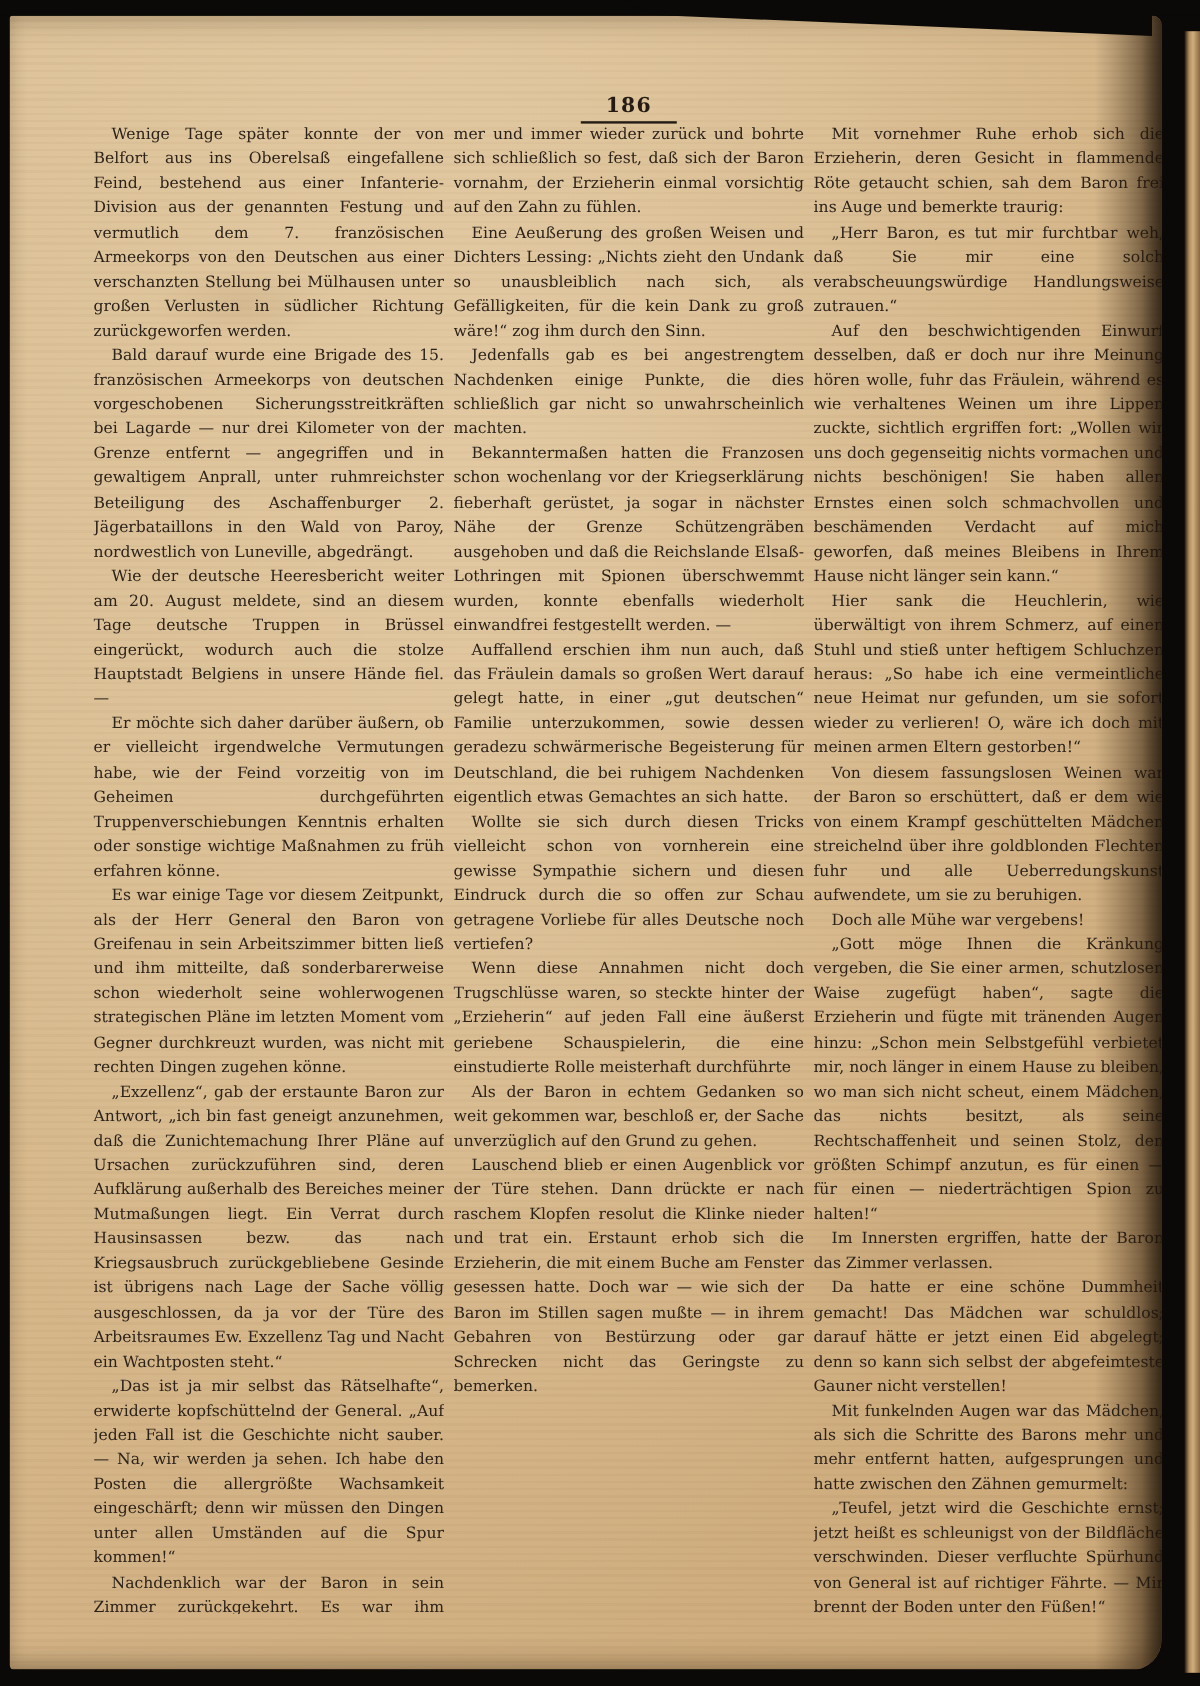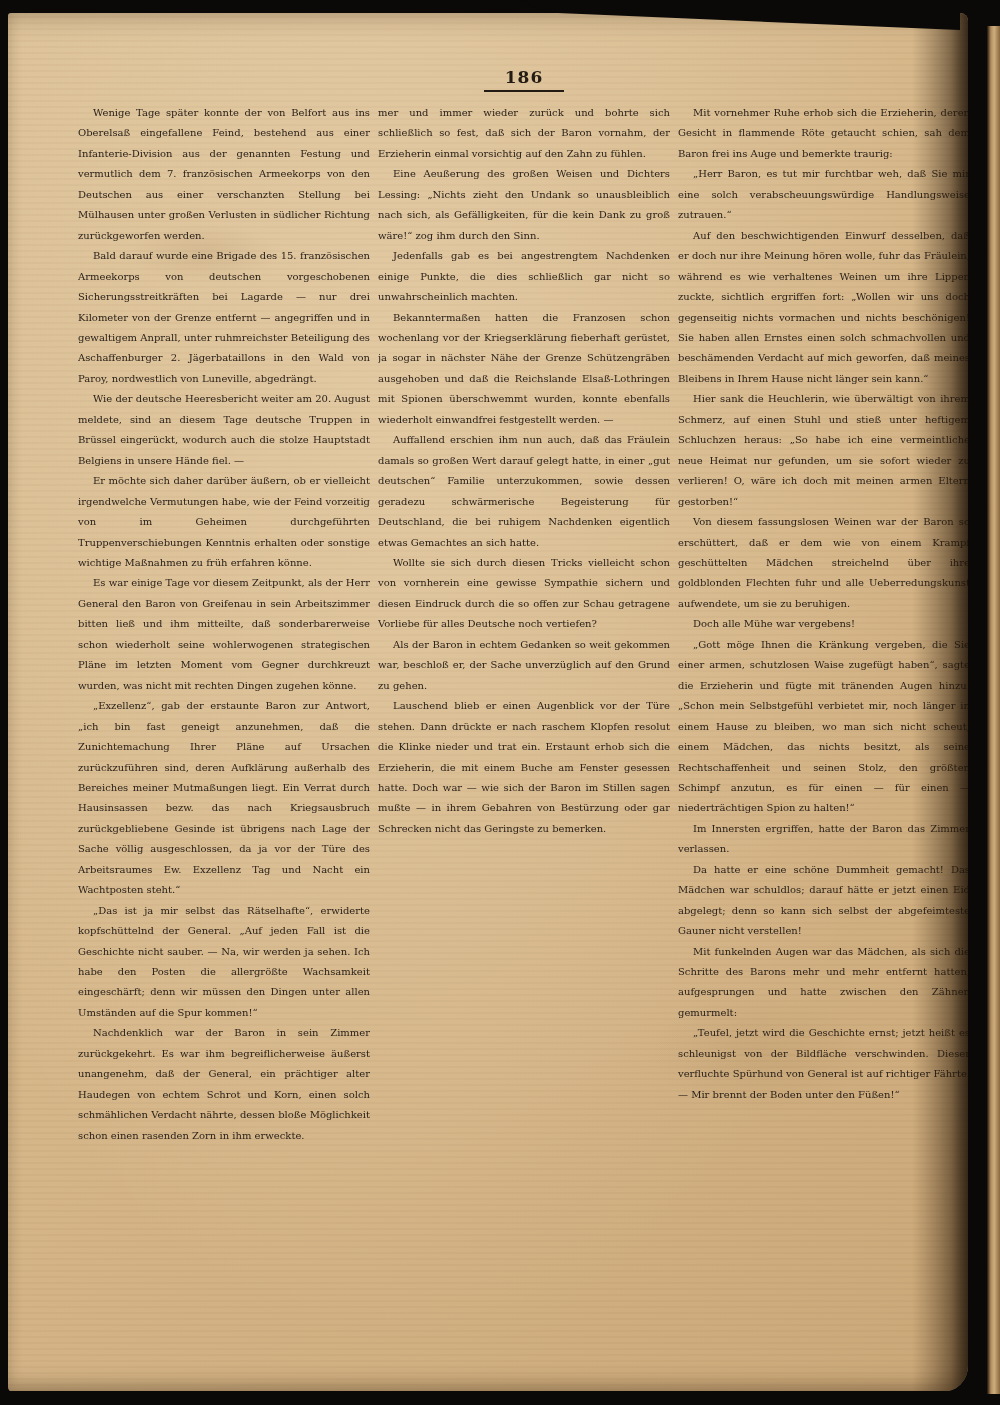--- a/index.html
+++ b/index.html
@@ -36,28 +36,28 @@
     position:absolute;top:26px;right:0;width:13px;height:1368px;
     background:linear-gradient(90deg,#1a120a 0%,#b08c5d 30%,#cfae7e 55%,#8a683f 100%);
   }
   .stain-a{position:absolute;left:120px;top:210px;width:150px;height:60px;border-radius:50%;
     background:radial-gradient(ellipse, rgba(110,75,35,0.10), rgba(110,75,35,0) 70%);}
   .stain-b{position:absolute;left:640px;top:980px;width:220px;height:120px;border-radius:50%;
     background:radial-gradient(ellipse, rgba(110,75,35,0.08), rgba(110,75,35,0) 70%);}
 
   
   .content{position:absolute;left:70px;top:0;width:892px;height:1379px;color:#28201a;}
-  .pagenum-row{height:90px;display:flex;justify-content:center;align-items:center;padding-top:44px;box-sizing:border-box;}
+  .pagenum-row{height:90px;display:flex;justify-content:center;align-items:flex-end;padding-top:44px;box-sizing:border-box;}
   .pagenum{
     font-size:17px;font-weight:bold;letter-spacing:1px;color:#241c14;
     border-bottom:2px solid #241c14;padding:0 21px 4px 21px;line-height:1;
   }
   .cols{display:flex;gap:8px;}
   .col{width:292px;height:1242px;overflow:hidden;
-    font-size:10px;line-height:20.45px;text-align:justify;
+    font-size:13px;line-height:20.45px;text-align:justify;
     color:#2b221a; text-rendering:optimizeLegibility;}
   .col p{margin:0;text-indent:15px;}
   .col p.noindent{text-indent:0;}
 </style>
 </head>
 <body>
 
 <div class="scan">
 
   <div class="paper">
@@ -84,20 +84,21 @@
 
         </div>
 
         <div class="col">
           <p class="noindent">mer und immer wieder zurück und bohrte sich schließlich so fest, daß sich der Baron vornahm, der Erzieherin einmal vorsichtig auf den Zahn zu fühlen.</p>
           <p>Eine Aeußerung des großen Weisen und Dichters Lessing: „Nichts zieht den Undank so unausbleiblich nach sich, als Gefälligkeiten, für die kein Dank zu groß wäre!“ zog ihm durch den Sinn.</p>
           <p>Jedenfalls gab es bei angestrengtem Nachdenken einige Punkte, die dies schließlich gar nicht so unwahrscheinlich machten.</p>
           <p>Bekanntermaßen hatten die Franzosen schon wochenlang vor der Kriegserklärung fieberhaft gerüstet, ja sogar in nächster Nähe der Grenze Schützengräben ausgehoben und daß die Reichslande Elsaß-Lothringen mit Spionen überschwemmt wurden, konnte ebenfalls wiederholt einwandfrei festgestellt werden. —</p>
           <p>Auffallend erschien ihm nun auch, daß das Fräulein damals so großen Wert darauf gelegt hatte, in einer „gut deutschen“ Familie unterzukommen, sowie dessen geradezu schwärmerische Begeisterung für Deutschland, die bei ruhigem Nachdenken eigentlich etwas Gemachtes an sich hatte.</p>
           <p>Wollte sie sich durch diesen Tricks vielleicht schon von vornherein eine gewisse Sympathie sichern und diesen Eindruck durch die so offen zur Schau getragene Vorliebe für alles Deutsche noch vertiefen?</p>
+          <p>Wenn diese Annahmen nicht doch Trugschlüsse waren, so steckte hinter der „Erzieherin“ auf jeden Fall eine äußerst geriebene Schauspielerin, die eine einstudierte Rolle meisterhaft durchführte</p>
           <p>Als der Baron in echtem Gedanken so weit gekommen war, beschloß er, der Sache unverzüglich auf den Grund zu gehen.</p>
           <p>Lauschend blieb er einen Augenblick vor der Türe stehen. Dann drückte er nach raschem Klopfen resolut die Klinke nieder und trat ein. Erstaunt erhob sich die Erzieherin, die mit einem Buche am Fenster gesessen hatte. Doch war — wie sich der Baron im Stillen sagen mußte — in ihrem Gebahren von Bestürzung oder gar Schrecken nicht das Geringste zu bemerken.</p>
 
         </div>
 
         <div class="col">
           <p>Mit vornehmer Ruhe erhob sich die Erzieherin, deren Gesicht in flammende Röte getaucht schien, sah dem Baron frei ins Auge und bemerkte traurig:</p>
           <p>„Herr Baron, es tut mir furchtbar weh, daß Sie mir eine solch verabscheuungswürdige Handlungsweise zutrauen.“</p>
           <p>Auf den beschwichtigenden Einwurf desselben, daß er doch nur ihre Meinung hören wolle, fuhr das Fräulein, während es wie verhaltenes Weinen um ihre Lippen zuckte, sichtlich ergriffen fort: „Wollen wir uns doch gegenseitig nichts vormachen und nichts beschönigen! Sie haben allen Ernstes einen solch schmachvollen und beschämenden Verdacht auf mich geworfen, daß meines Bleibens in Ihrem Hause nicht länger sein kann.“</p>
           <p>Hier sank die Heuchlerin, wie überwältigt von ihrem Schmerz, auf einen Stuhl und stieß unter heftigem Schluchzen heraus: „So habe ich eine vermeintliche neue Heimat nur gefunden, um sie sofort wieder zu verlieren! O, wäre ich doch mit meinen armen Eltern gestorben!“</p>

